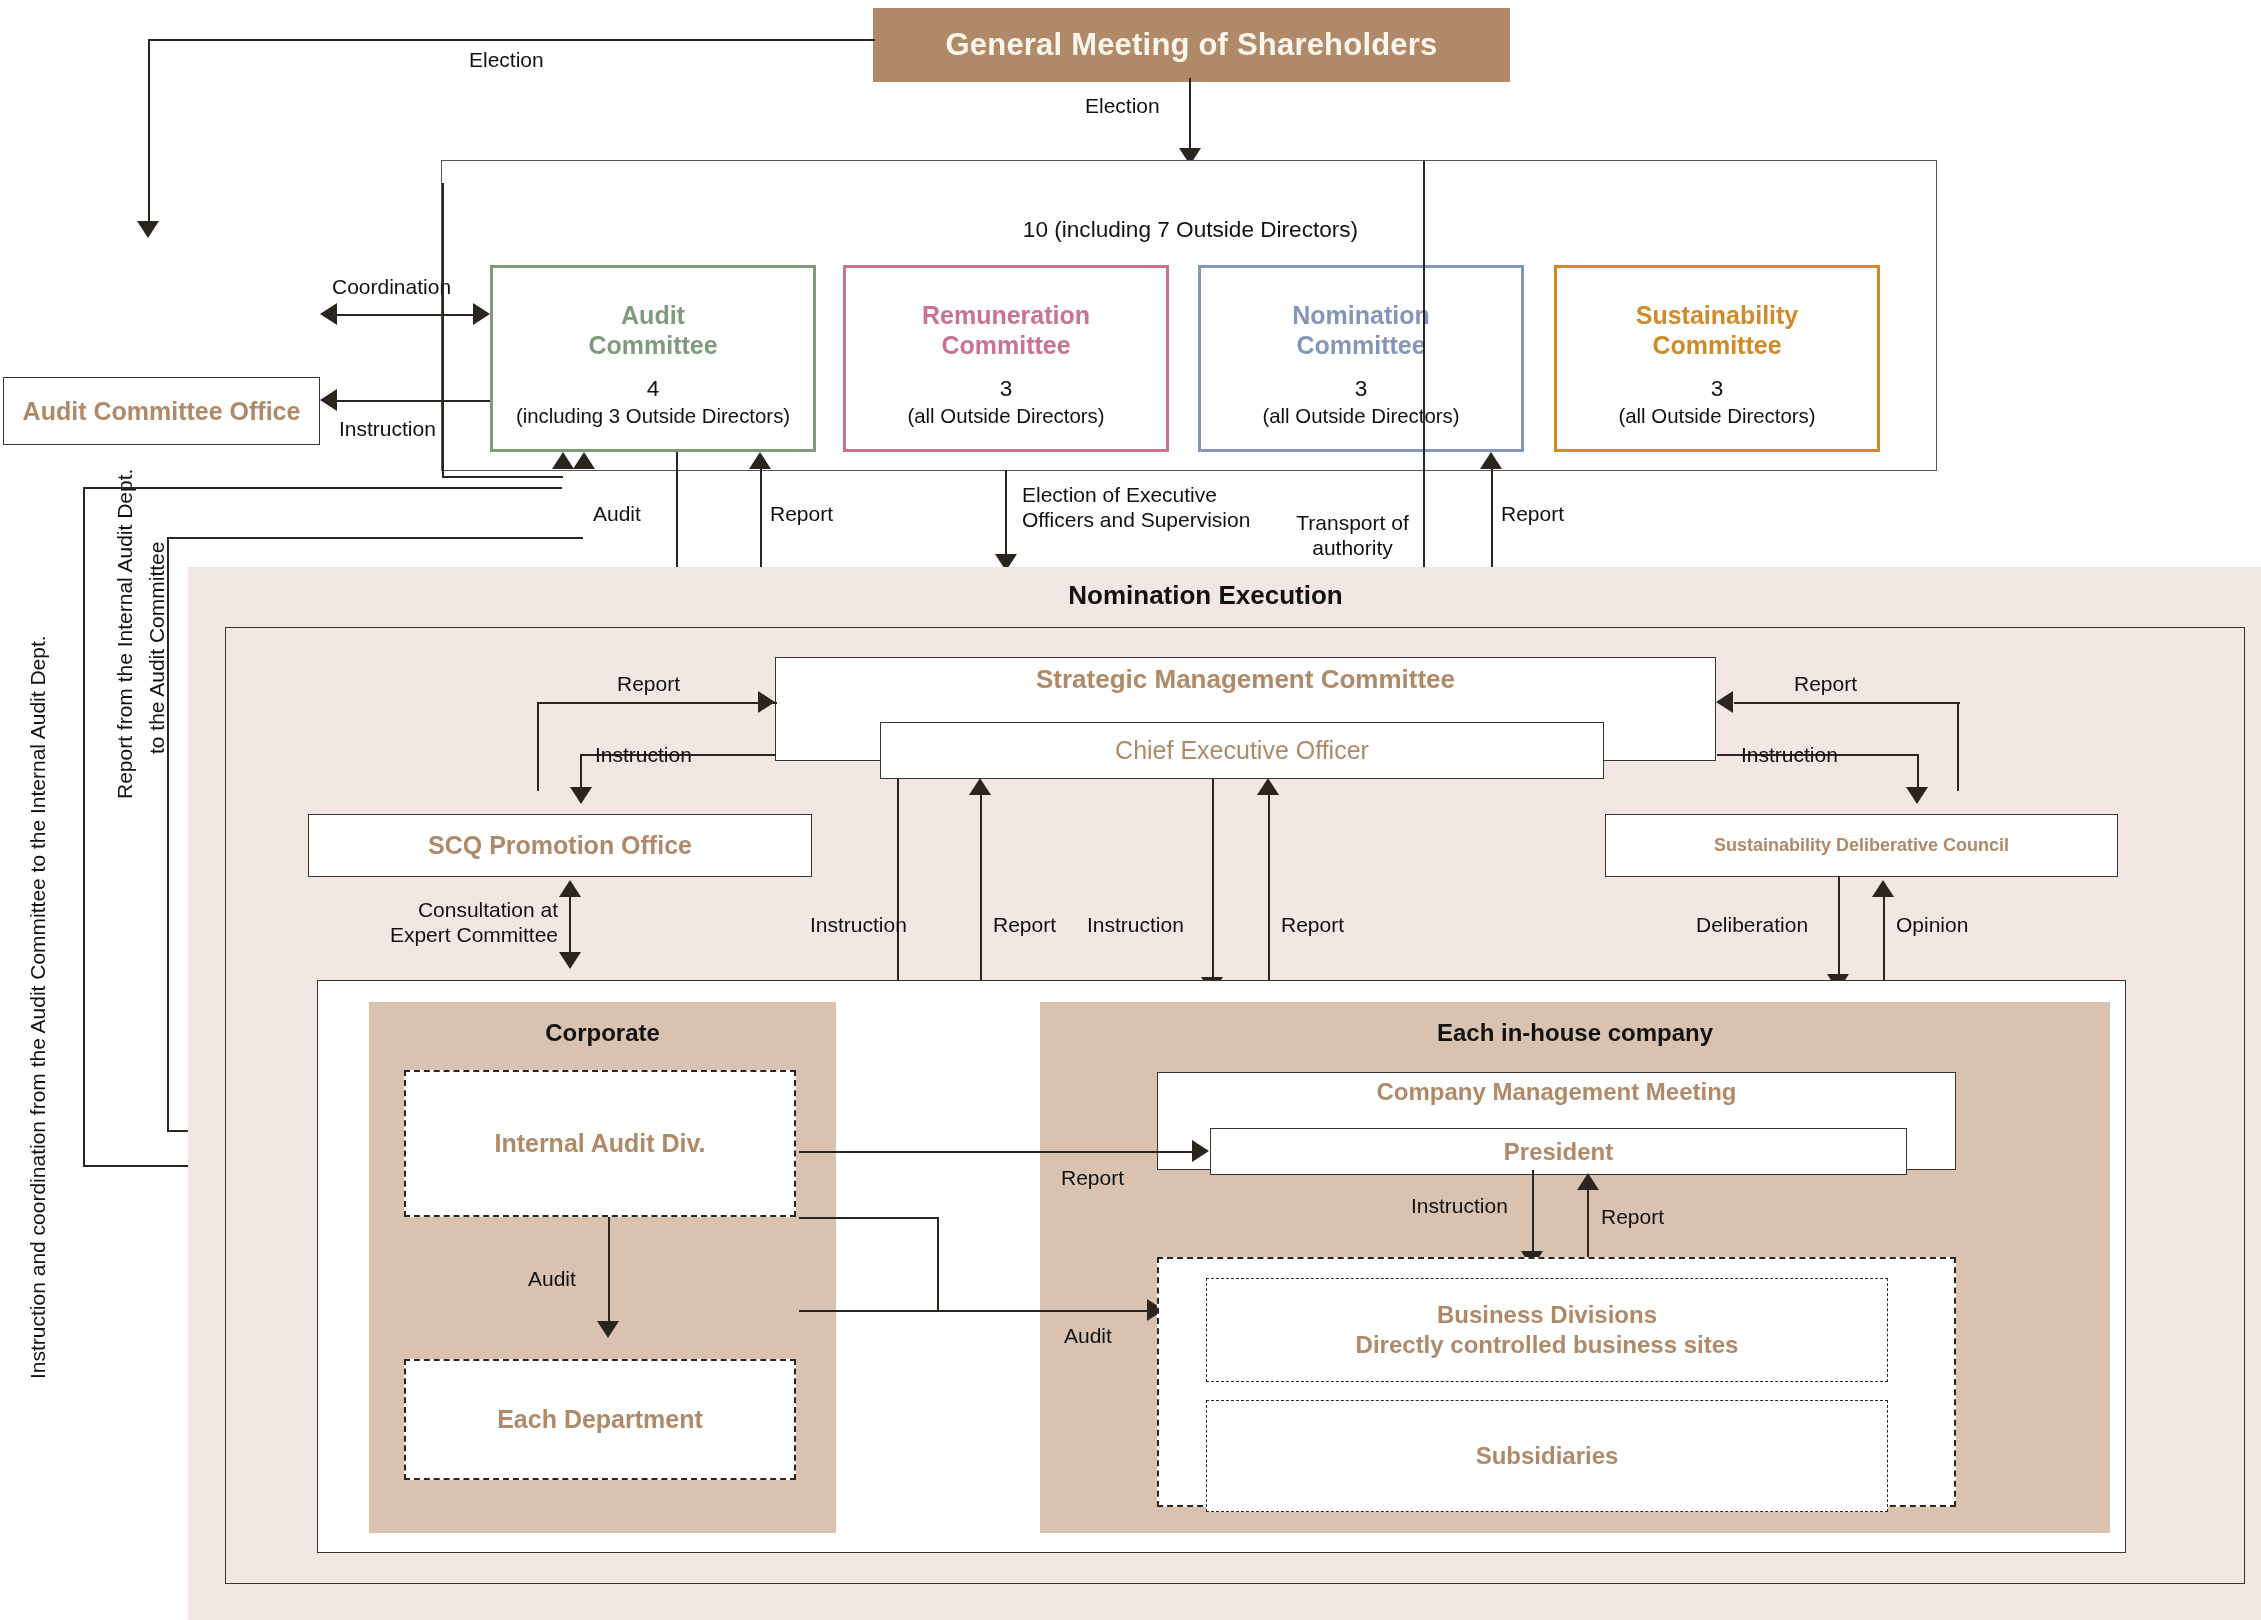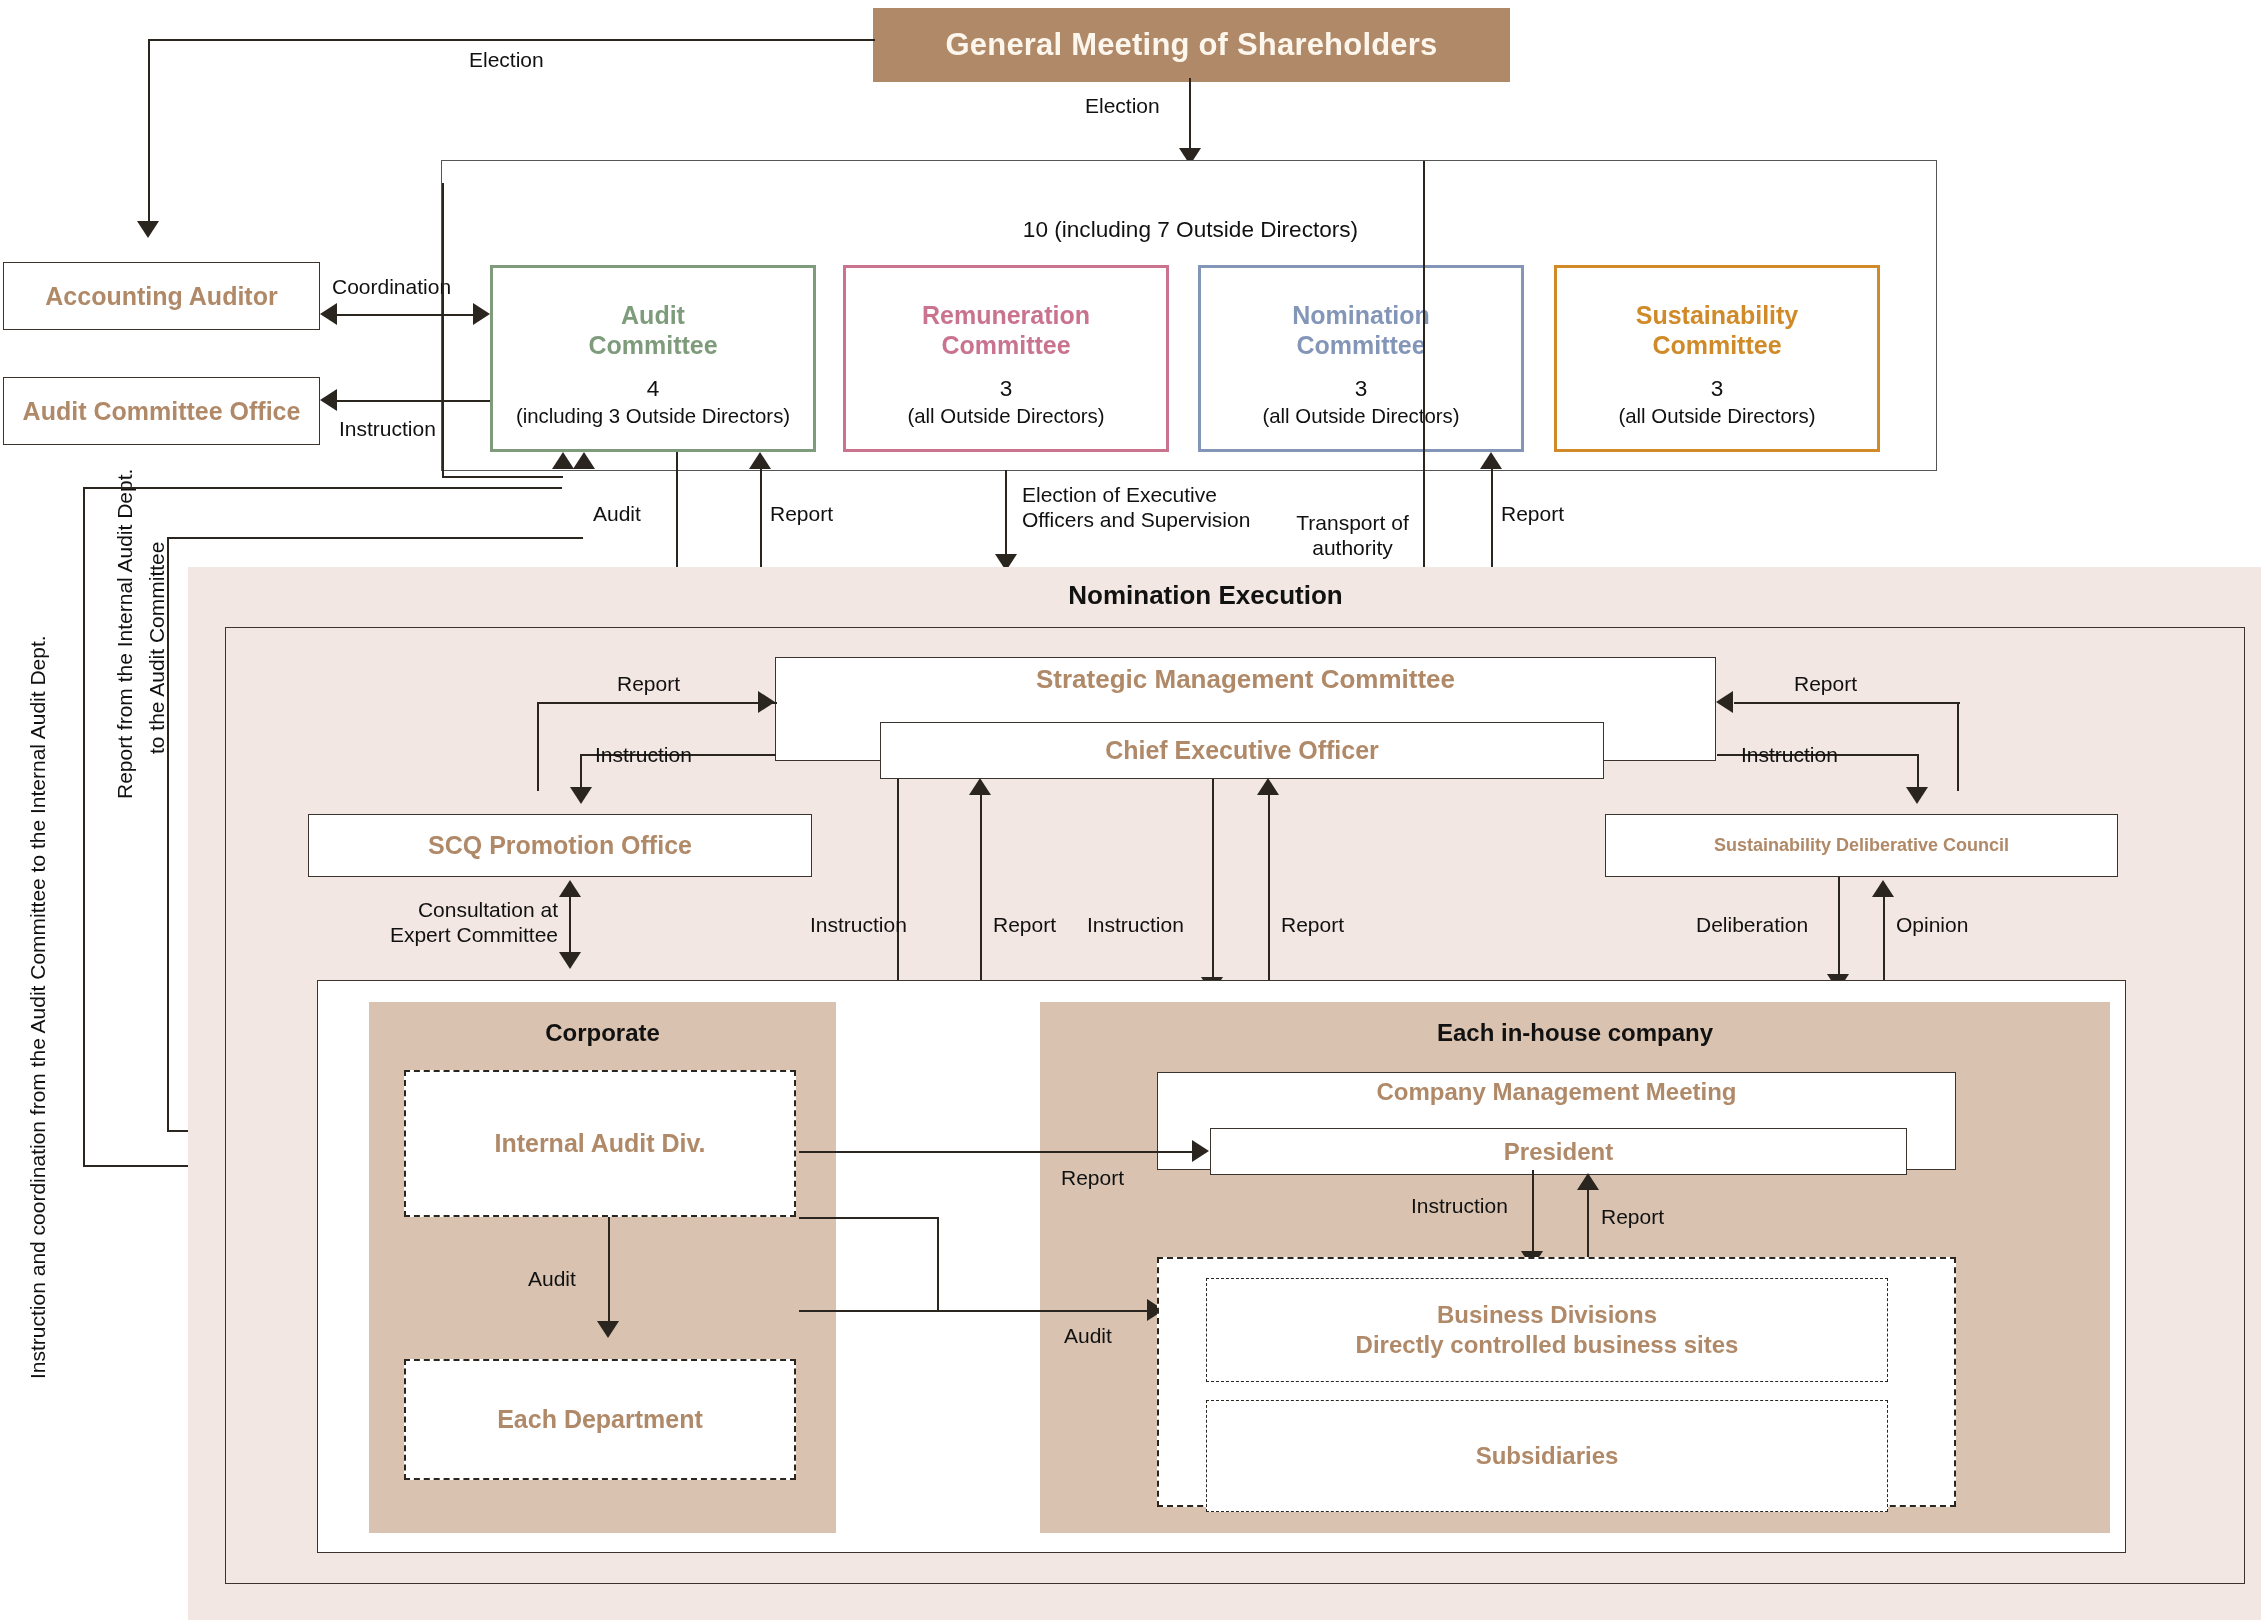--- a/index.html
+++ b/index.html
@@ -107,23 +107,20 @@
 
   <div class="abs cmte box" style="left:1554px;top:265px;width:326px;height:187px;border-color:#d08a28;">
     <div class="cname" style="color:#d08a28;">
       <span>Sustainability</span><br>
       <span>Committee</span>
     </div>
     <div class="cnum">3</div>
     <div class="cnote">(all Outside Directors)</div>
   </div>
 
-  <div class="abs wbox box" style="left:3px;top:262px;width:317px;height:68px;">
-    <span class="lab" style="font-size:25px;">Accounting Auditor</span>
-  </div>
   <div class="abs wbox box" style="left:3px;top:377px;width:317px;height:68px;">
     <span class="lab" style="font-size:25px;">Audit Committee Office</span>
   </div>
 
   <div class="abs ln h" style="left:335px;top:314px;width:143px;"></div>
   <div class="abs ar ar-l" style="left:320px;top:303px;"></div>
   <div class="abs ar ar-r" style="left:473px;top:303px;"></div>
   <div class="abs elab" style="left:332px;top:274px;">Coordination</div>
 
   <div class="abs ln h" style="left:335px;top:400px;width:155px;"></div>
@@ -176,21 +173,21 @@
   <div class="abs ar ar-d" style="left:1413px;top:644px;"></div>
 
   <div class="abs" id="opex" style="left:188px;top:567px;width:2073px;height:1054px;"></div>
   <div class="abs" id="opex-title" style="left:889px;top:580px;width:633px;">Nomination Execution</div>
   <div class="abs" id="opex-inner" style="left:225px;top:627px;width:2020px;height:957px;"></div>
 
   <div class="abs wbox" style="left:775px;top:657px;width:941px;height:104px;">
     <div style="text-align:center;color:#b08968;font-weight:bold;font-size:26px;padding-top:6px;">Strategic Management Committee</div>
   </div>
   <div class="abs wbox box" style="left:880px;top:722px;width:724px;height:57px;">
-    <span style="color:#b08968;font-weight:bold;font-size:25px;">Chief Executive Officer</span>
+    <span style="color:#b08968;font-weight:normal;font-size:25px;">Chief Executive Officer</span>
   </div>
 
   <div class="abs wbox box" style="left:308px;top:814px;width:504px;height:63px;">
     <span class="lab" style="font-size:25px;">SCQ Promotion Office</span>
   </div>
 
   <div class="abs wbox box" style="left:1605px;top:814px;width:513px;height:63px;">
     <span class="lab" style="font-size:18px;">Sustainability Deliberative Council</span>
   </div>
 

